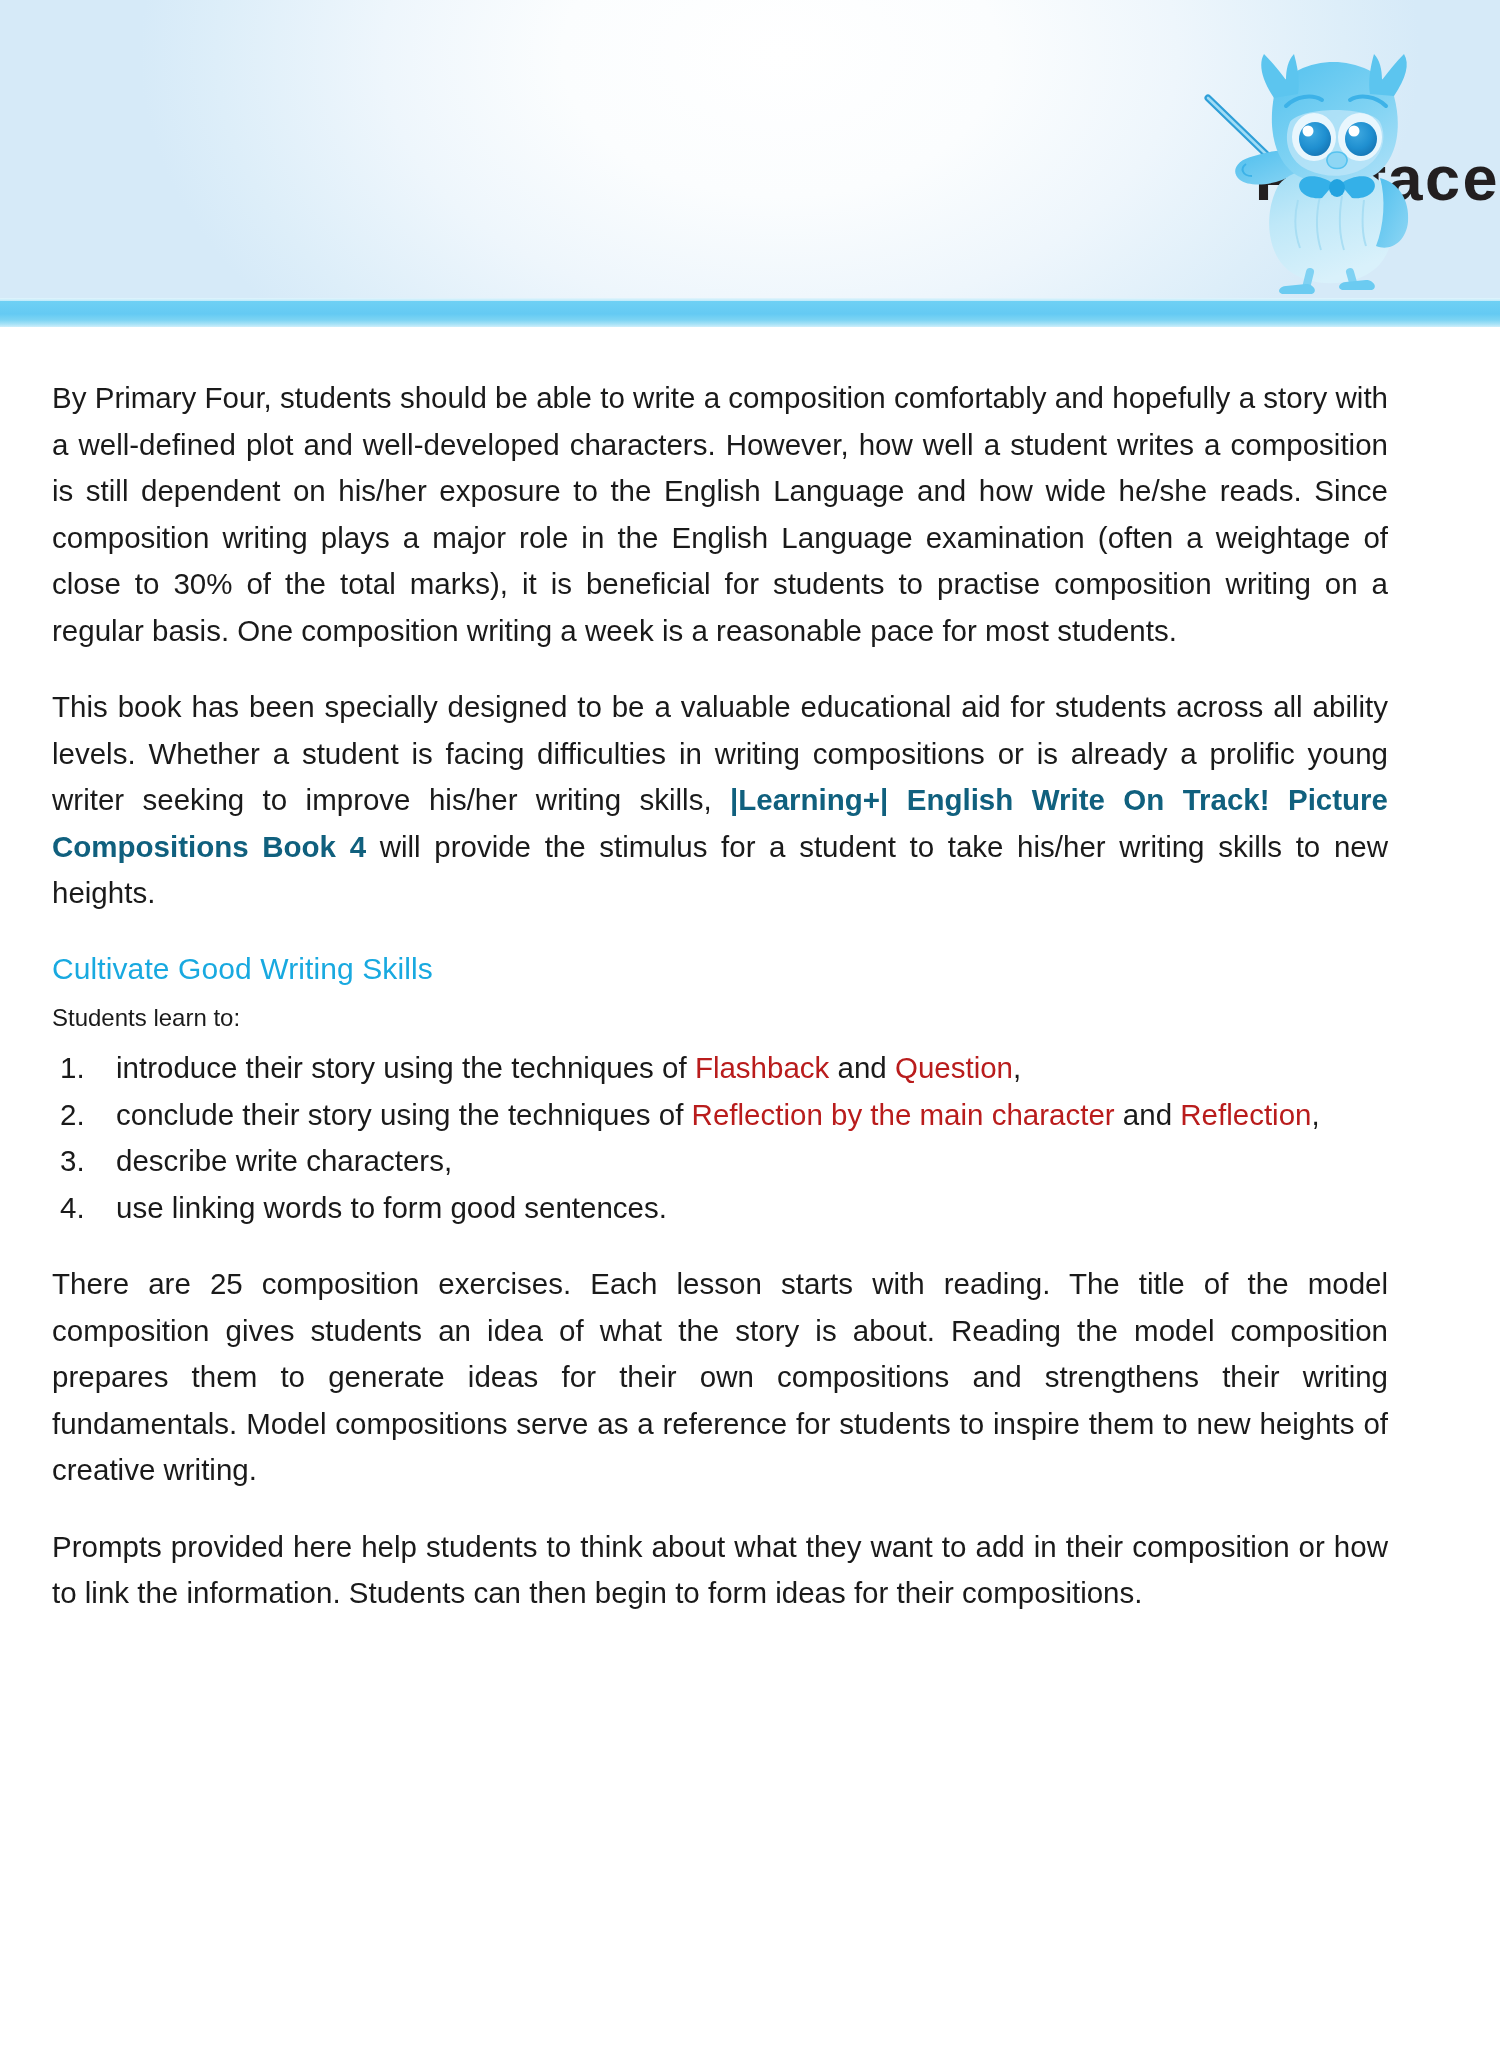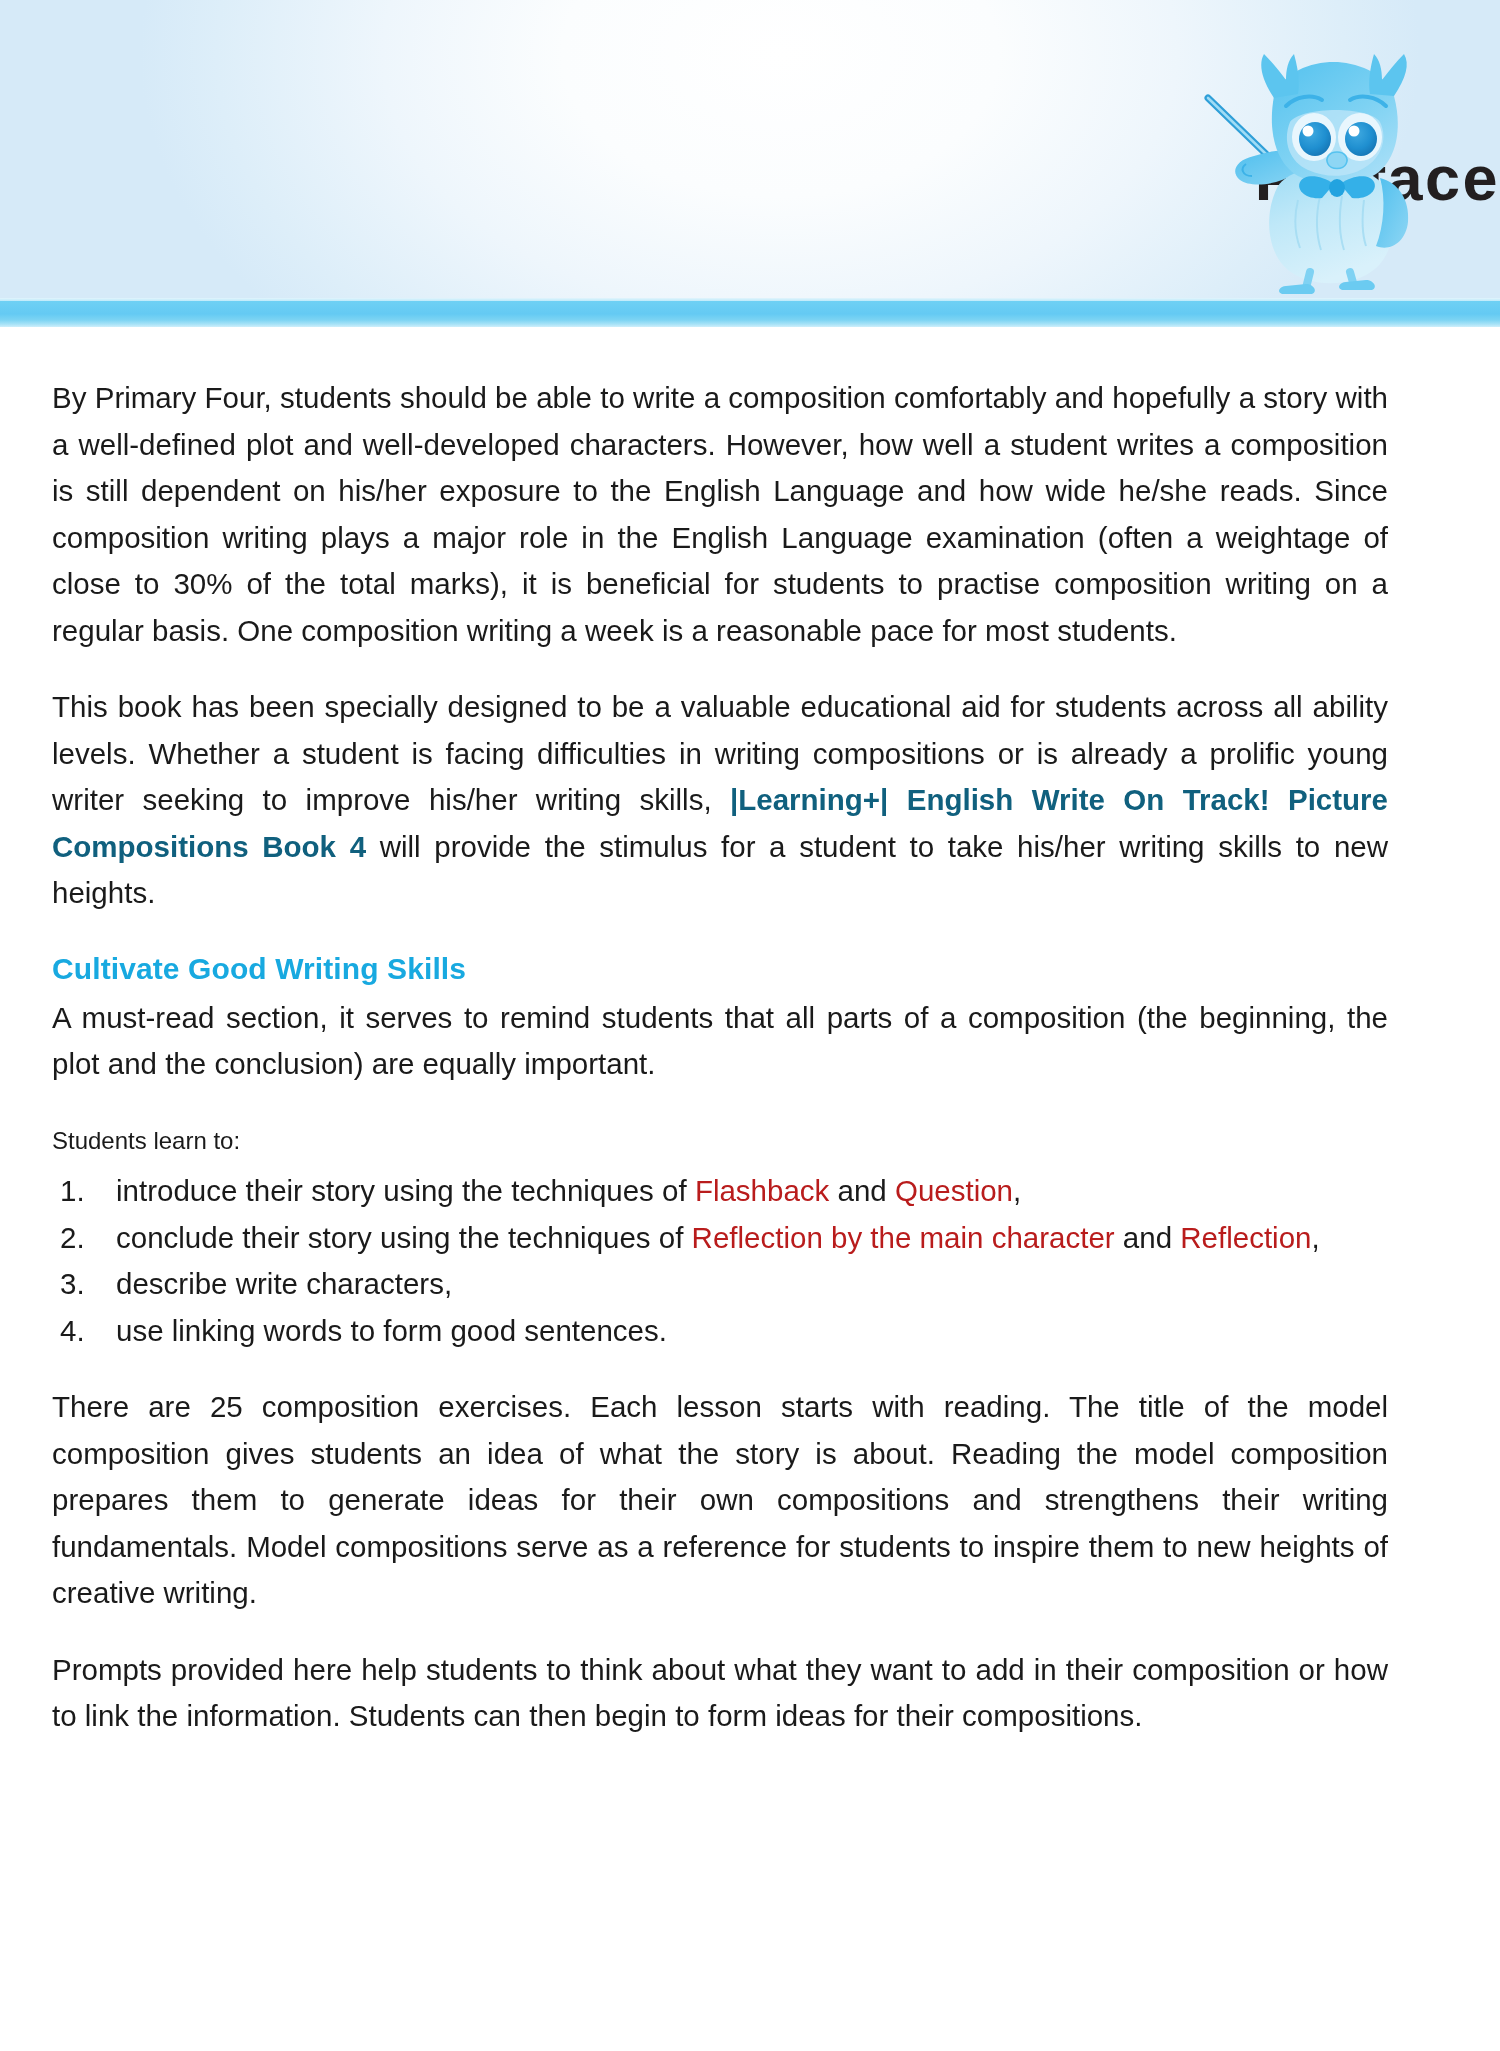--- a/index.html
+++ b/index.html
@@ -86,21 +86,21 @@
     hyphens: none;
   }
   .brand {
     color: #10607e;
     font-weight: bold;
   }
   h2.section-heading {
     margin: 14px 0 4px 0;
     font-size: 30px;
     line-height: 44px;
-    font-weight: bold;
+    font-weight: normal;
     color: #18a9e0;
     letter-spacing: 0.1px;
   }
   p.para.after-heading {
     margin-top: 0;
   }
   .lead-in {
     margin: 0 0 4px 0;
     font-size: 24px;
     line-height: 46.5px;
@@ -224,21 +224,20 @@
 <div class="divider-stripe"></div>
 
 <main class="page-body">
 
   <p class="para">By Primary Four, students should be able to write a composition comfortably and hopefully a story with a well-defined plot and well-developed characters. However, how well a student writes a composition is still dependent on his/her exposure to the English Language and how wide he/she reads. Since composition writing plays a major role in the English Language examination (often a weightage of close to 30% of the total marks), it is beneficial for students to practise composition writing on a regular basis. One composition writing a week is a reasonable pace for most students.</p>
 
   <p class="para"><span>This book has been specially designed to be a valuable educational aid for students across all ability levels. Whether a student is facing difficulties in writing compositions or is already a prolific young writer seeking to improve his/her writing skills, </span><span class="brand">|Learning+| English Write On Track! Picture Compositions Book 4</span><span> will provide the stimulus for a student to take his/her writing skills to new heights.</span></p>
 
   <h2 class="section-heading">Cultivate Good Writing Skills</h2>
 
-  <p class="para after-heading">A must-read section, it serves to remind students that all parts of a composition (the beginning, the plot and the conclusion) are equally important.</p>
 
   <p class="lead-in">Students learn to:</p>
 
   <ol class="learn-list">
 
     <li><span class="num">1.</span><span>introduce their story using the techniques of </span><span class="tech">Flashback</span><span> and </span><span class="tech">Question</span><span>,</span></li>
 
     <li><span class="num">2.</span><span>conclude their story using the techniques of </span><span class="tech">Reflection by the main character</span><span> and </span><span class="tech">Reflection</span><span>,</span></li>
 
     <li><span class="num">3.</span><span>describe write characters,</span></li>

